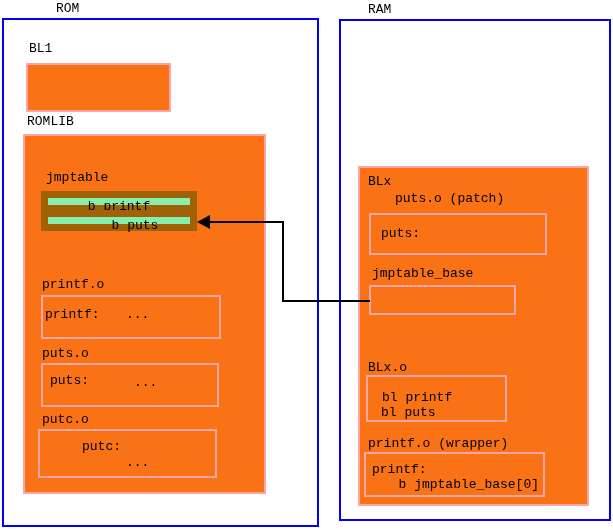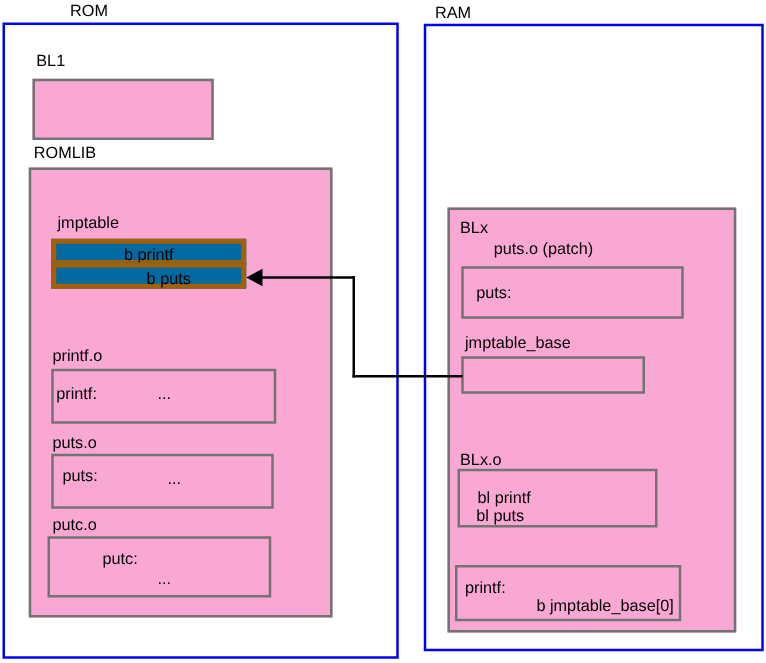--- a/index.html
+++ b/index.html
@@ -5,51 +5,51 @@
   html, body {
     margin: 0;
     padding: 0;
     background: #ffffff;
   }
   #canvas {
     position: relative;
     width: 613px;
     height: 530px;
     background: #ffffff;
-    font-family: Liberation Sans, sans-serif;
+    font-family: Liberation Mono, monospace;
     font-size: 13px;
     color: #000000;
     overflow: hidden;
   }
   .abs { position: absolute; }
   .label {
     position: absolute;
     white-space: nowrap;
     line-height: 15px;
   }
   .frame {
     position: absolute;
     border: 2px solid #0202f2;
     box-sizing: border-box;
     background: transparent;
   }
   .box {
     position: absolute;
-    border: 2px solid #737373;
+    border: 2px solid #fca5a5;
     box-sizing: border-box;
-    background: #f9a8d4;
+    background: #f97316;
   }
   .jmp-row {
     position: relative;
     box-sizing: border-box;
     height: 21px;
-    border: 4px solid #a16207;
+    border: 7px solid #a16207;
     text-align: center;
     line-height: 17px;
-    background: #0369a1;
+    background: #86efac;
   }
   .jmp-row + .jmp-row { margin-top: -2px; padding-left: 32px; }
   .hline, .vline {
     position: absolute;
     background: #000000;
   }
   .arrowhead {
     position: absolute;
     width: 0;
     height: 0;
@@ -60,21 +60,21 @@
   .inner-text { position: absolute; white-space: nowrap; line-height: 15px; }
 </style>
 </head>
 <body>
 
 <div id="canvas">
 
   <div class="label" style="left:56px; top:1px;">ROM</div>
   <div class="frame" style="left:2px; top:18px; width:317px; height:509px;"></div>
 
-  <div class="label" style="left:348px; top:2px;">RAM</div>
+  <div class="label" style="left:368px; top:2px;">RAM</div>
   <div class="frame" style="left:339px; top:19px; width:272px; height:502px;"></div>
 
   <div class="label" style="left:29px; top:41px;">BL1</div>
   <div class="box" style="left:26px; top:63px; width:145px; height:49px;"></div>
 
   <div class="label" style="left:27px; top:114px;">ROMLIB</div>
   <div class="box" style="left:23px; top:134px; width:243px; height:360px;"></div>
 
   <div class="label" style="left:46px; top:170px;">jmptable</div>
   <div class="abs" style="left:41px; top:191px; width:156px;">
@@ -105,25 +105,26 @@
 
   <div class="label" style="left:352px; top:191px;margin-left:43px;">puts.o (patch)</div>
   <div class="box" style="left:369px; top:213px; width:178px; height:42px;">
     <span class="inner-text" style="left:10px; top:11px;">puts:</span>
   </div>
 
   <div class="label" style="left:372px; top:266px;">jmptable_base</div>
   <div class="box" style="left:369px; top:285px; width:147px; height:30px;"></div>
 
   <div class="label" style="left:368px; top:360px;">BLx.o</div>
-  <div class="box" style="left:366px; top:375px; width:160px; height:47px;">
+  <div class="box" style="left:366px; top:375px; width:141px; height:47px;">
     <span class="inner-text" style="left:14px; top:13px;">bl printf</span>
     <span class="inner-text" style="left:13px; top:28px;text-align:right;">bl puts</span>
   </div>
 
+  <div class="label" style="left:368px; top:436px;">printf.o (wrapper)</div>
   <div class="box" style="left:364px; top:452px; width:181px; height:45px;">
     <span class="inner-text" style="left:6px; top:8px;">printf:</span>
     <span class="inner-text" style="right:4px; top:23px;">b jmptable_base[0]</span>
   </div>
 
   <div>
     <div class="arrowhead" style="left:197px; top:215px;"></div>
     <div class="hline" style="left:208px; top:221px; width:76px; height:2px;"></div>
     <div class="vline" style="left:282px; top:221px; width:2px; height:81px;"></div>
     <div class="hline" style="left:282px; top:300px; width:88px; height:2px;"></div>

